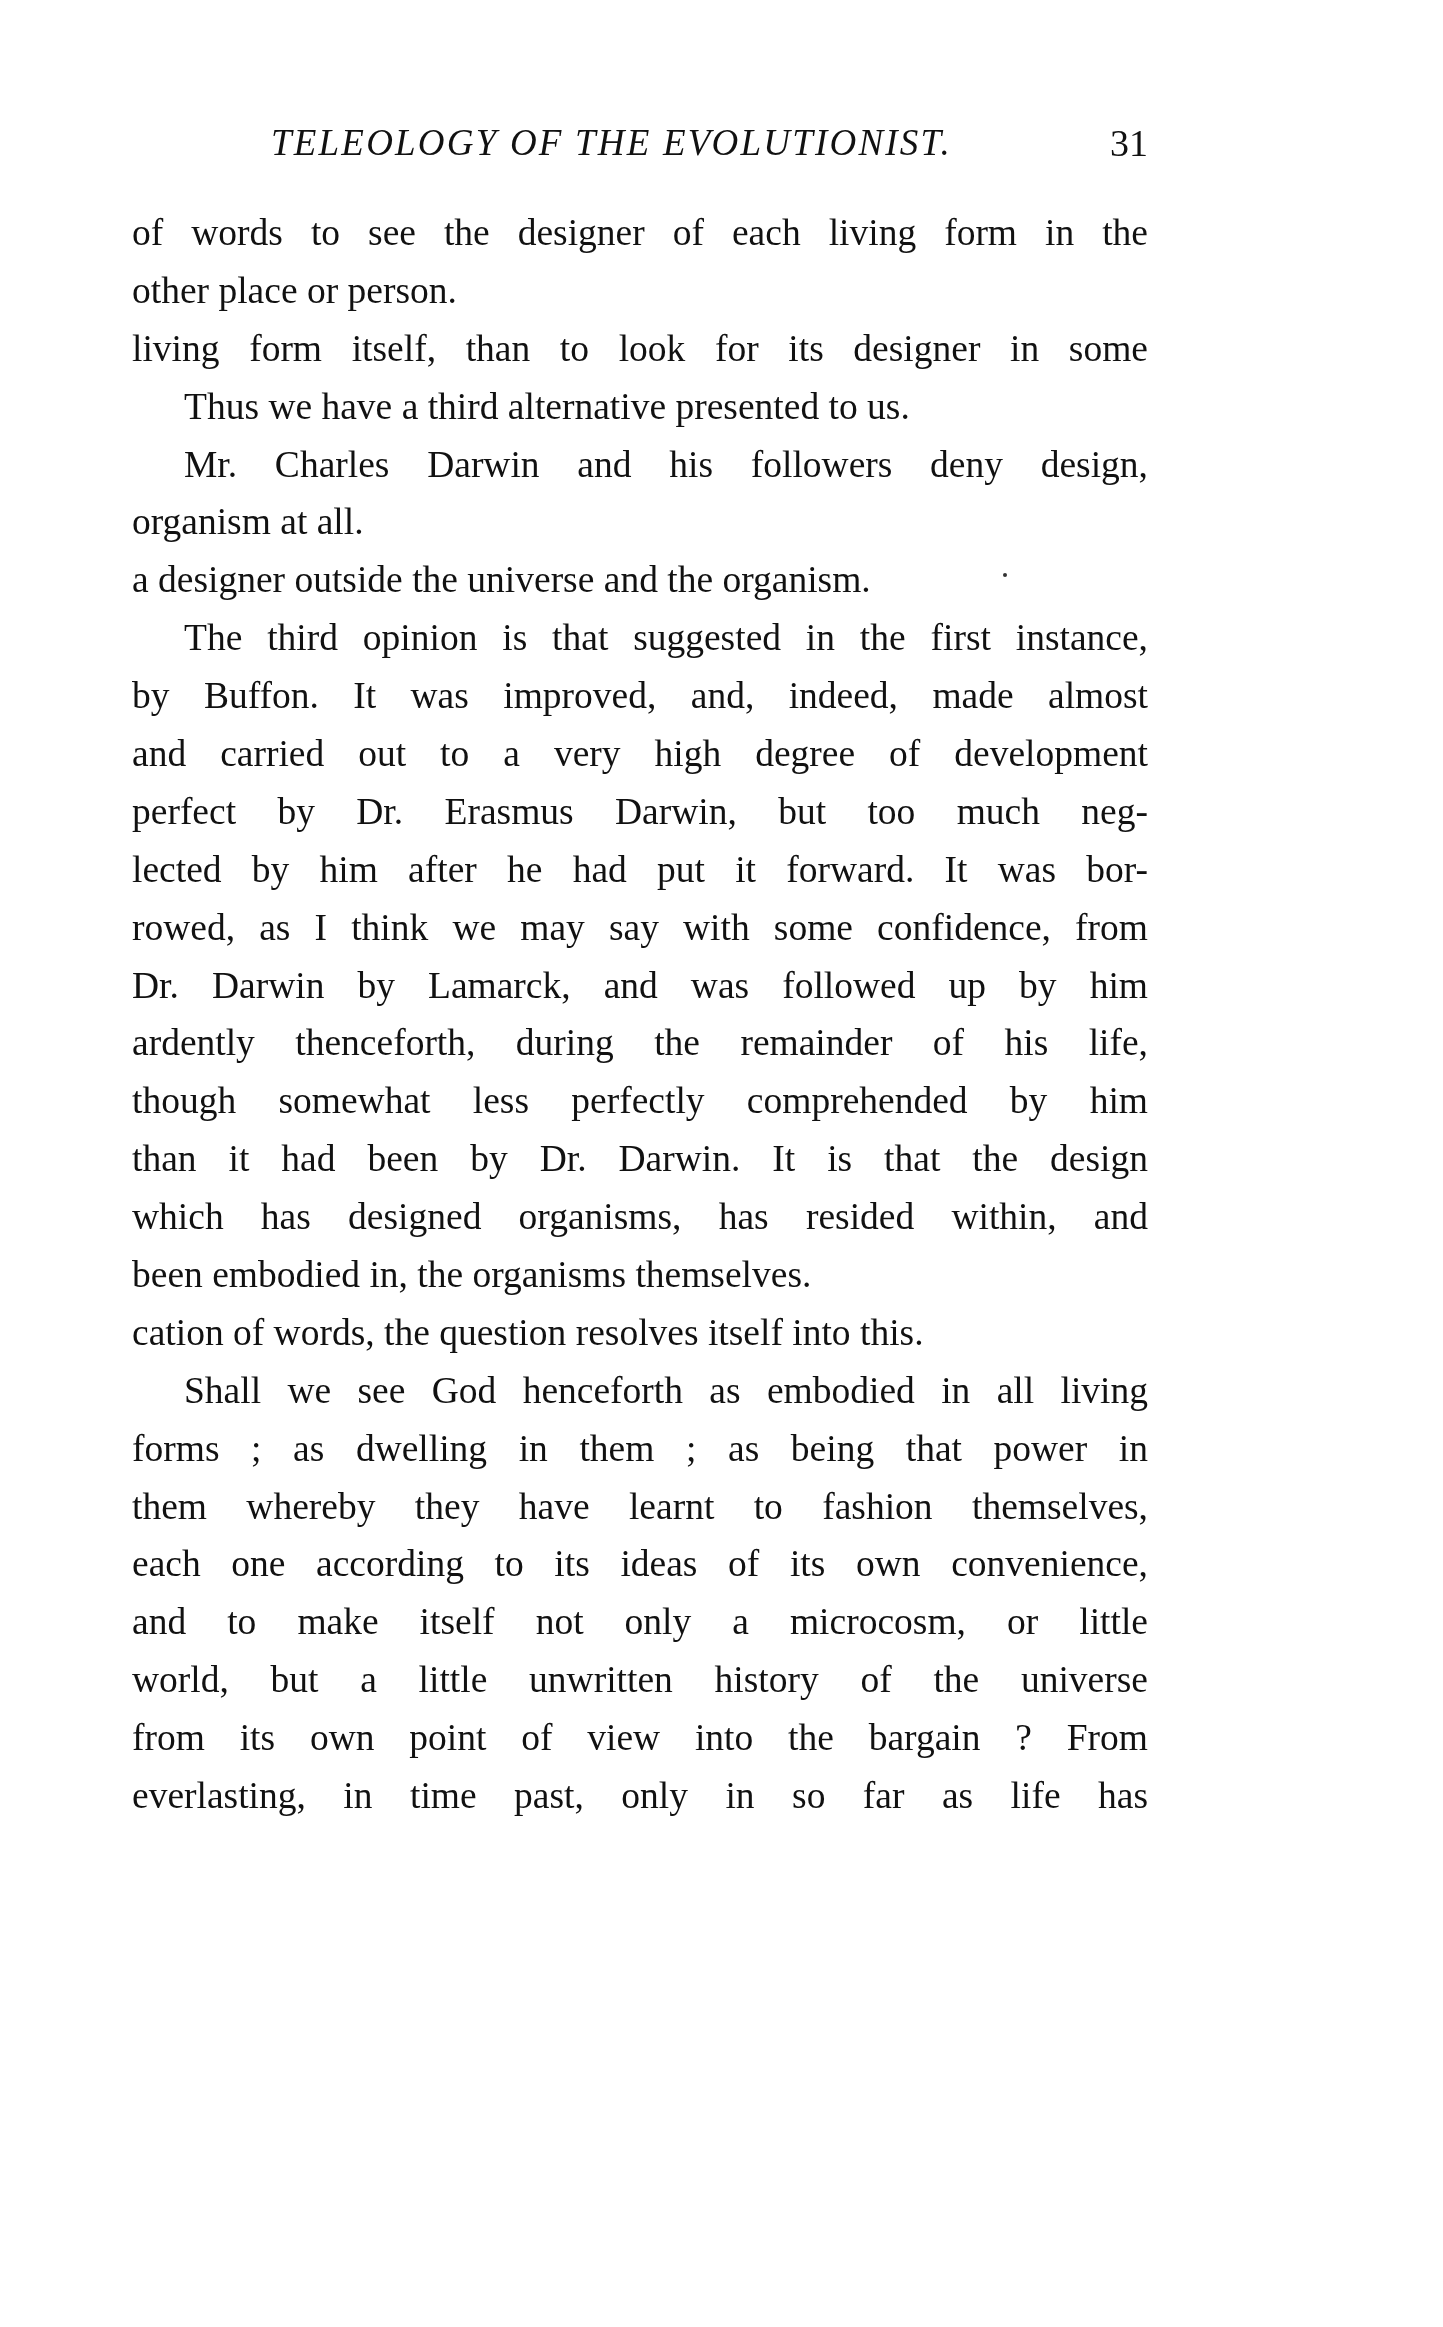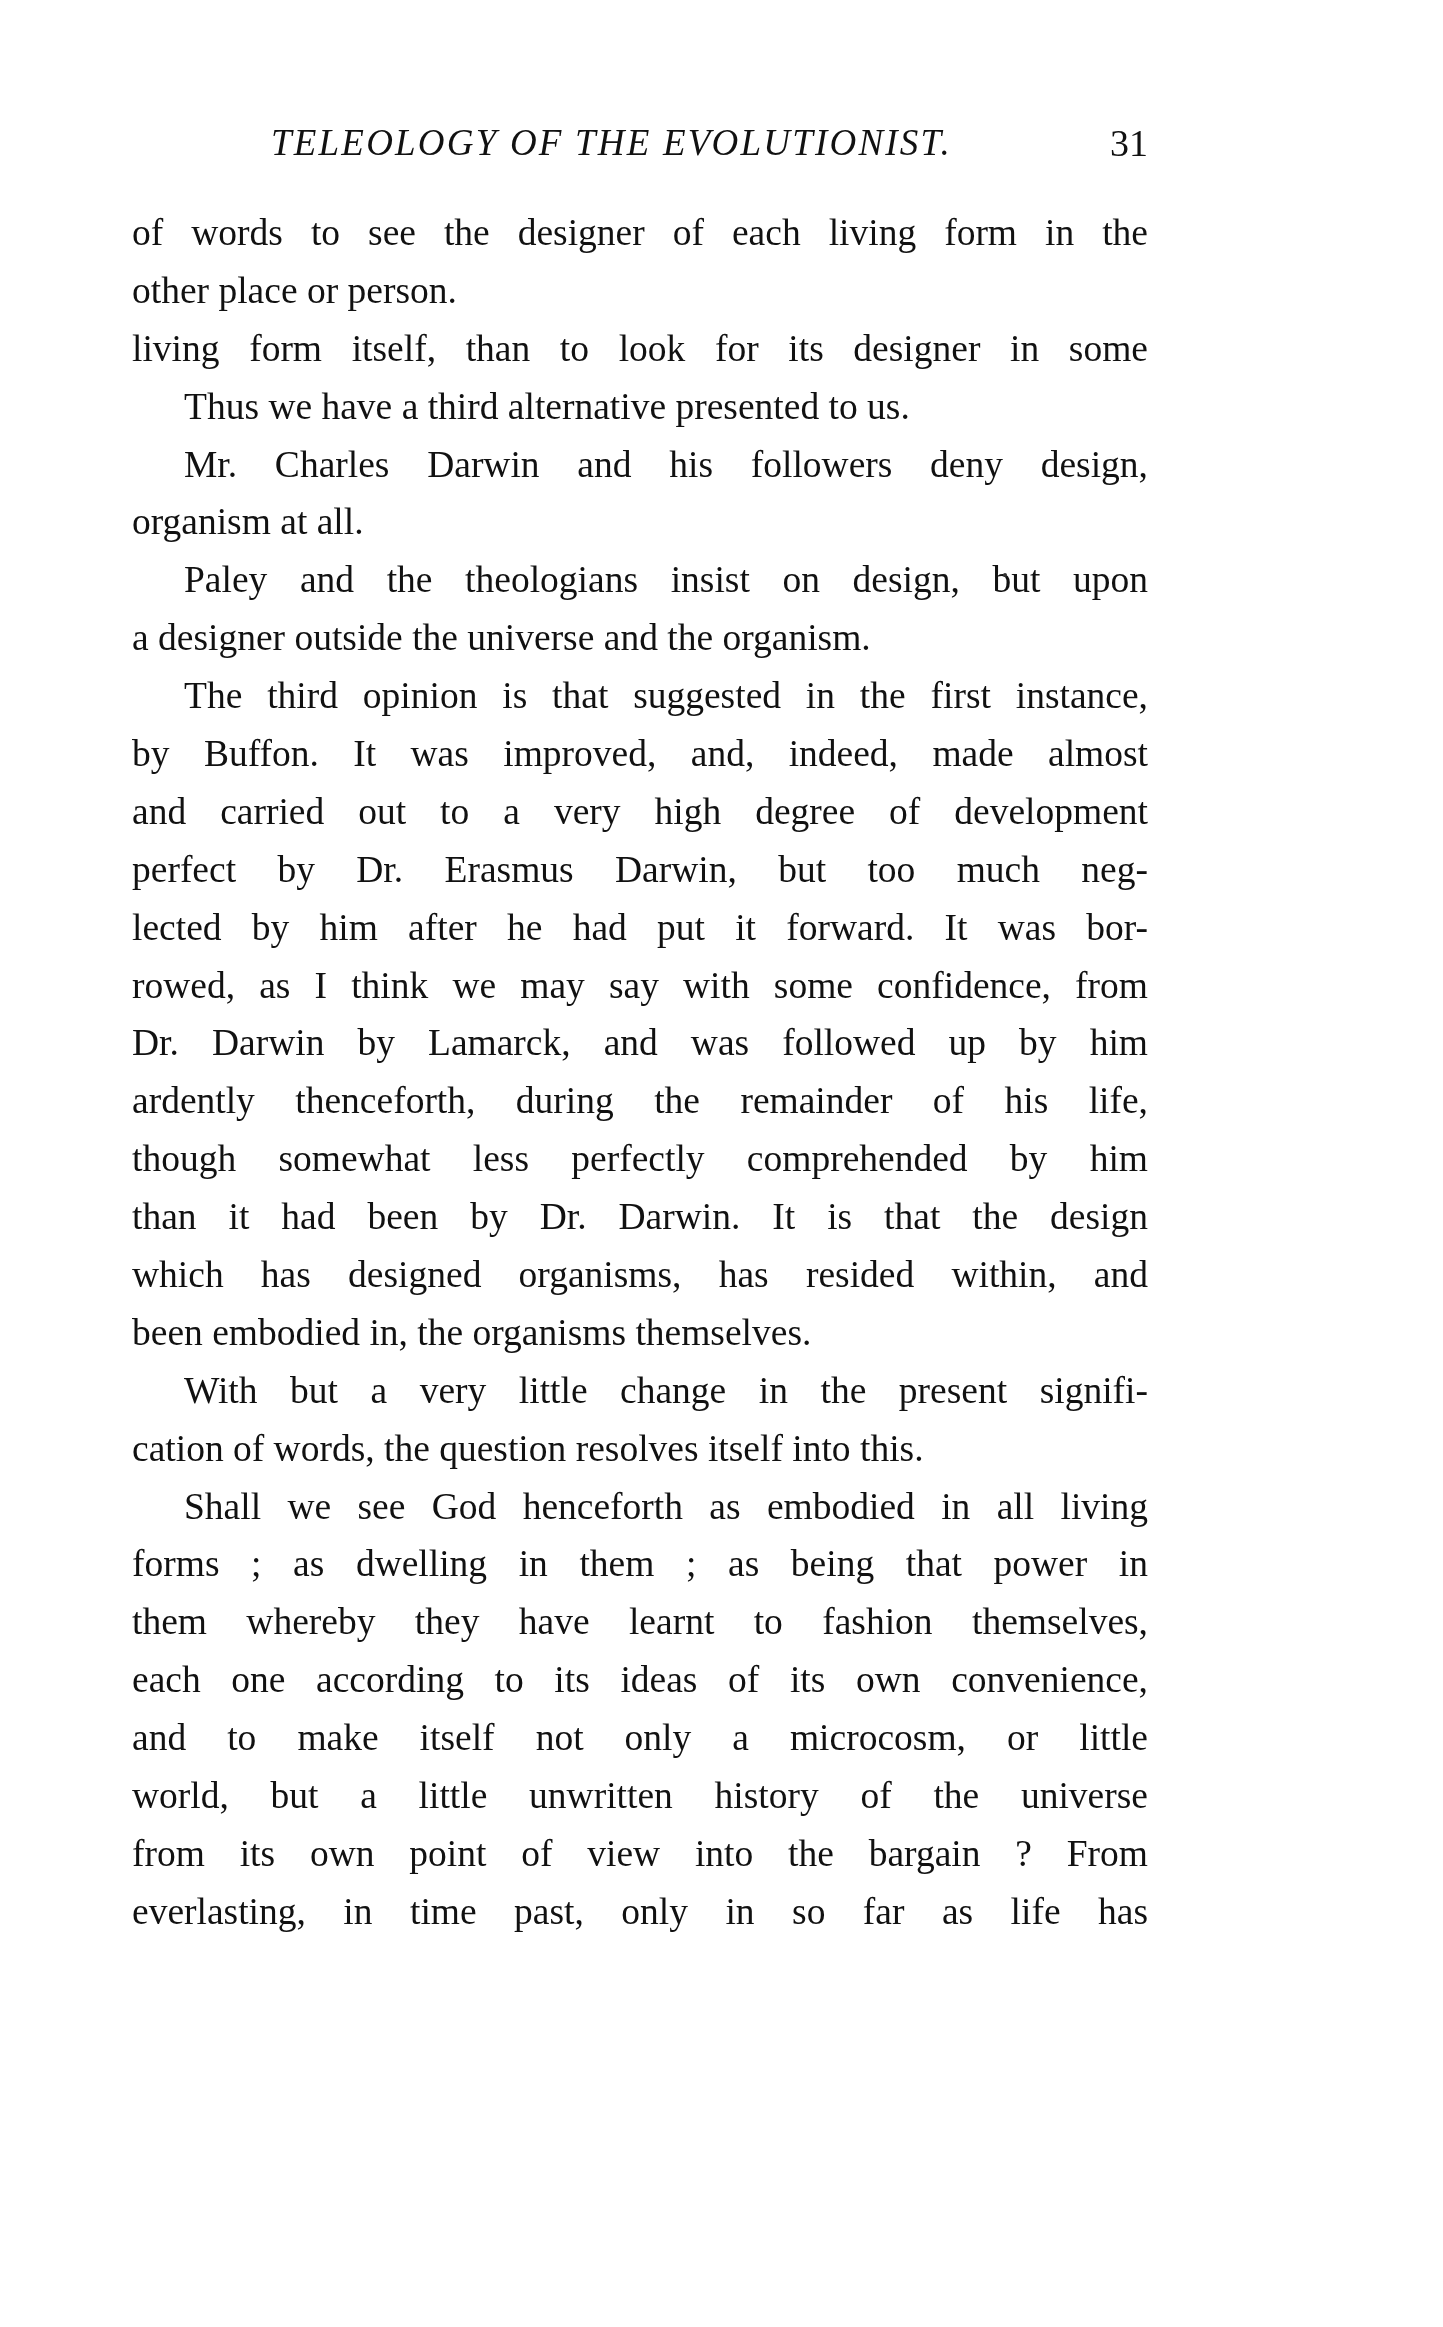--- a/index.html
+++ b/index.html
@@ -84,35 +84,33 @@
     <span class="page-number">31</span>
   </div>
 
   <div class="body-text" id="body-text">
       <span class="line">of words to see the designer of each living form in the</span>
       <span class="line last">other place or person.</span>
       <span class="line">living form itself, than to look for its designer in some</span>
       <span class="line indent last">Thus we have a third alternative presented to us.</span>
       <span class="line indent">Mr. Charles Darwin and his followers deny design,</span>
       <span class="line last">organism at all.</span>
-      <span class="line indent">Paley and the theologians insist on design, but upon</span>
       <span class="line last">a designer outside the universe and the organism.</span>
       <span class="line indent">The third opinion is that suggested in the first instance,</span>
       <span class="line">by Buffon.  It was improved, and, indeed, made almost</span>
       <span class="line">and carried out to a very high degree of development</span>
       <span class="line">perfect by Dr. Erasmus Darwin, but too much neg-</span>
       <span class="line">lected by him after he had put it forward.  It was bor-</span>
       <span class="line">rowed, as I think we may say with some confidence, from</span>
       <span class="line">Dr. Darwin by Lamarck, and was followed up by him</span>
       <span class="line">ardently thenceforth, during the remainder of his life,</span>
       <span class="line">though somewhat less perfectly comprehended by him</span>
       <span class="line">than it had been by Dr. Darwin.  It is that the design</span>
       <span class="line">which has designed organisms, has resided within, and</span>
       <span class="line last">been embodied in, the organisms themselves.</span>
-      <span class="line indent">With but a very little change in the present signifi-</span>
       <span class="line last">cation of words, the question resolves itself into this.</span>
       <span class="line indent">Shall we see God henceforth as embodied in all living</span>
       <span class="line">forms ; as dwelling in them ; as being that power in</span>
       <span class="line">them whereby they have learnt to fashion themselves,</span>
       <span class="line">each one according to its ideas of its own convenience,</span>
       <span class="line">and to make itself not only a microcosm, or little</span>
       <span class="line">world, but a little unwritten history of the universe</span>
       <span class="line">from its own point of view into the bargain ?  From</span>
       <span class="line">everlasting, in time past, only in so far as life has</span>
     </div>

